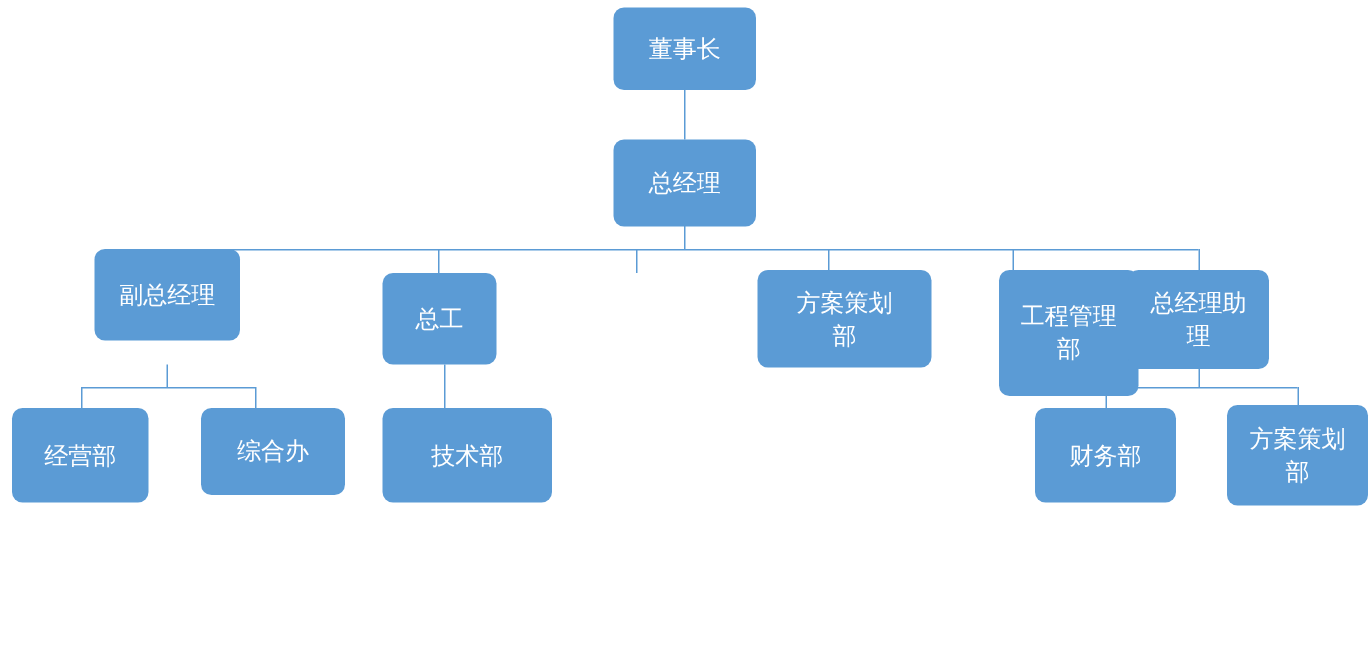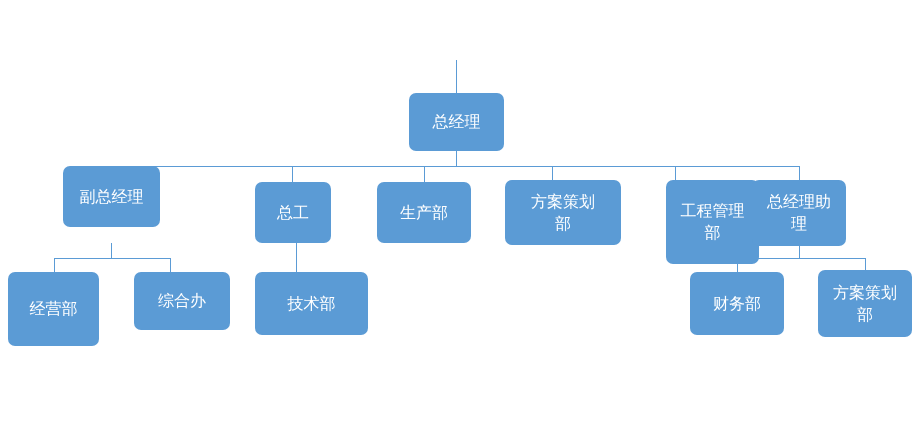--- a/index.html
+++ b/index.html
@@ -59,48 +59,48 @@
   <div class="line v" style="left:54px;top:258px;height:14px"></div>
   <div class="line v" style="left:170px;top:258px;height:14px"></div>
 
   <div class="line v" style="left:296px;top:243px;height:29px"></div>
 
   <div class="line v" style="left:799px;top:245px;height:13px"></div>
   <div class="line h" style="left:737px;top:258px;width:128px"></div>
   <div class="line v" style="left:737px;top:258px;height:14px"></div>
   <div class="line v" style="left:865px;top:258px;height:12px"></div>
 
+  <div class="node" style="left:409px;top:5px;width:95px;height:55px">
+    <span class="label">董事长</span>
+  </div>
 
   <div class="node" style="left:409px;top:93px;width:95px;height:58px">
     <span class="label">总经理</span>
   </div>
 
   <div class="node" style="left:63px;top:166px;width:97px;height:61px">
     <span class="label">副总经理</span>
   </div>
   <div class="node" style="left:255px;top:182px;width:76px;height:61px">
     <span class="label">总工</span>
-  </div>
-  <div class="node" style="left:377px;top:182px;width:94px;height:61px">
-    <span class="label">生产部</span>
   </div>
   <div class="node" style="left:505px;top:180px;width:116px;height:65px">
     <span class="label">方案策划
 部</span>
   </div>
   <div class="node" style="left:666px;top:180px;width:93px;height:84px">
     <span class="label">工程管理
 部</span>
   </div>
   <div class="node" style="left:752px;top:180px;width:94px;height:66px">
     <span class="label">总经理助
 理</span>
   </div>
 
-  <div class="node" style="left:8px;top:272px;width:91px;height:74px">
+  <div class="node" style="left:8px;top:272px;width:91px;height:63px">
     <span class="label">经营部</span>
   </div>
   <div class="node" style="left:134px;top:272px;width:96px;height:58px">
     <span class="label">综合办</span>
   </div>
   <div class="node" style="left:255px;top:272px;width:113px;height:63px">
     <span class="label">技术部</span>
   </div>
   <div class="node" style="left:690px;top:272px;width:94px;height:63px">
     <span class="label">财务部</span>

